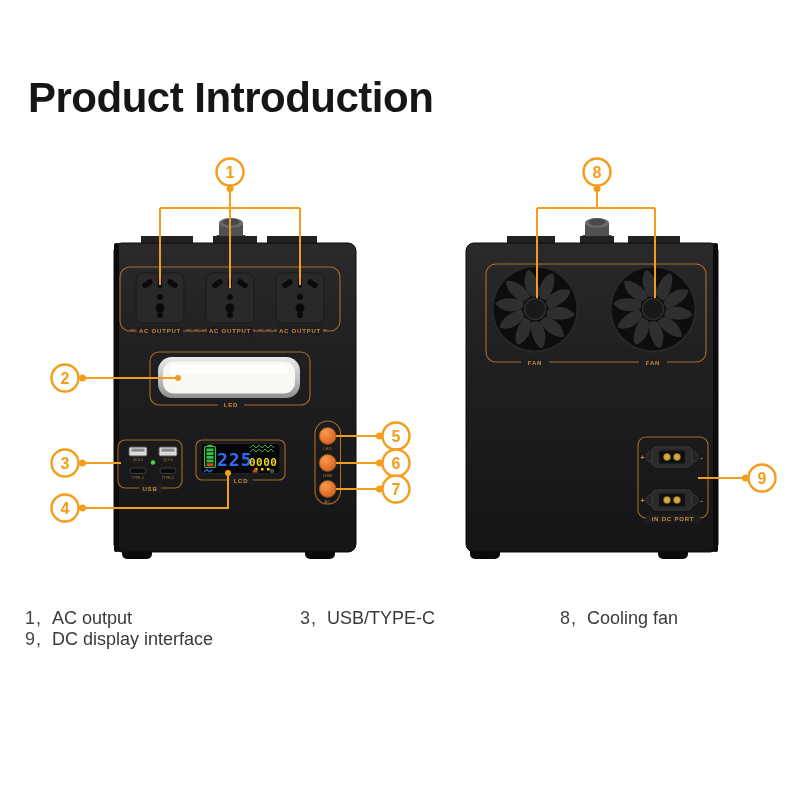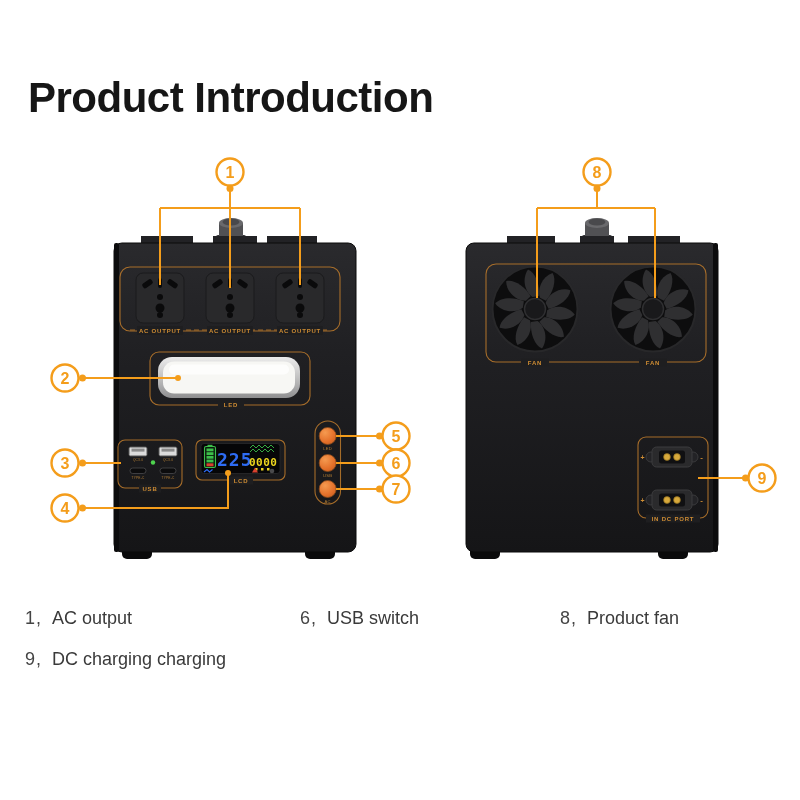--- a/index.html
+++ b/index.html
@@ -15,21 +15,21 @@
   .callout-num{fill:#F49D1B;font-size:16px;font-weight:bold;text-anchor:middle;}
   .callout-line{stroke:#F49D1B;stroke-width:2;fill:none;}
   .callout-circle{stroke:#F49D1B;stroke-width:2.4;fill:#ffffff;}
   .callout-dot{fill:#F49D1B;}
   .panel-outline{fill:none;stroke:#B5762B;stroke-width:1.1;opacity:.9;}
   .backing{fill:#1e1e20;}
   .lcd-big{fill:#2E6CF5;font-size:18px;font-weight:bold;font-family:"DejaVu Sans Mono",monospace;letter-spacing:1px;}
   .lcd-small{fill:#ECD51E;font-size:11px;font-weight:bold;font-family:"DejaVu Sans Mono",monospace;letter-spacing:.5px;}
   
   .legend{position:absolute;left:0;top:608px;width:800px;display:grid;
-          grid-template-columns:275px 260px auto;row-gap:20px;padding-left:25px;box-sizing:border-box;
+          grid-template-columns:275px 260px auto;row-gap:0;padding-left:25px;box-sizing:border-box;
           font-size:18px;color:#3a3a3a;}
   .lg-item{white-space:nowrap;line-height:21px;}
   .lg-num{color:#444;}
   .lg-sep{color:#444;margin:0 11px 0 1px;}
 </style>
 </head>
 <body>
 
 <div class="page">
   <h1 class="title">Product Introduction</h1>
@@ -309,17 +309,17 @@
         <path class="callout-line" d="M698,338 H743"></path>
         <circle class="callout-dot" cx="745.5" cy="338" r="3.5"></circle>
         <circle class="callout-circle" cx="762" cy="338" r="13.5"></circle>
         <text class="callout-num" x="762" y="343.5">9</text>
       </g>
     </g>
   </svg>
 
   <div class="legend">
     <div class="lg-item"><span class="lg-num">1</span><span class="lg-sep">,</span><span class="lg-text">AC output</span></div>
-    <div class="lg-item"><span class="lg-num">6</span><span class="lg-sep">,</span><span class="lg-text">USB switch</span></div>
-    <div class="lg-item"><span class="lg-num">8</span><span class="lg-sep">,</span><span class="lg-text">Product fan</span></div>
-    <div class="lg-item"><span class="lg-num">9</span><span class="lg-sep">,</span><span class="lg-text">DC charging charging</span></div>
+    <div class="lg-item"><span class="lg-num">3</span><span class="lg-sep">,</span><span class="lg-text">USB/TYPE-C</span></div>
+    <div class="lg-item"><span class="lg-num">8</span><span class="lg-sep">,</span><span class="lg-text">Cooling fan</span></div>
+    <div class="lg-item"><span class="lg-num">9</span><span class="lg-sep">,</span><span class="lg-text">DC display interface</span></div>
   </div>
 </div>
 
 </body></html>

